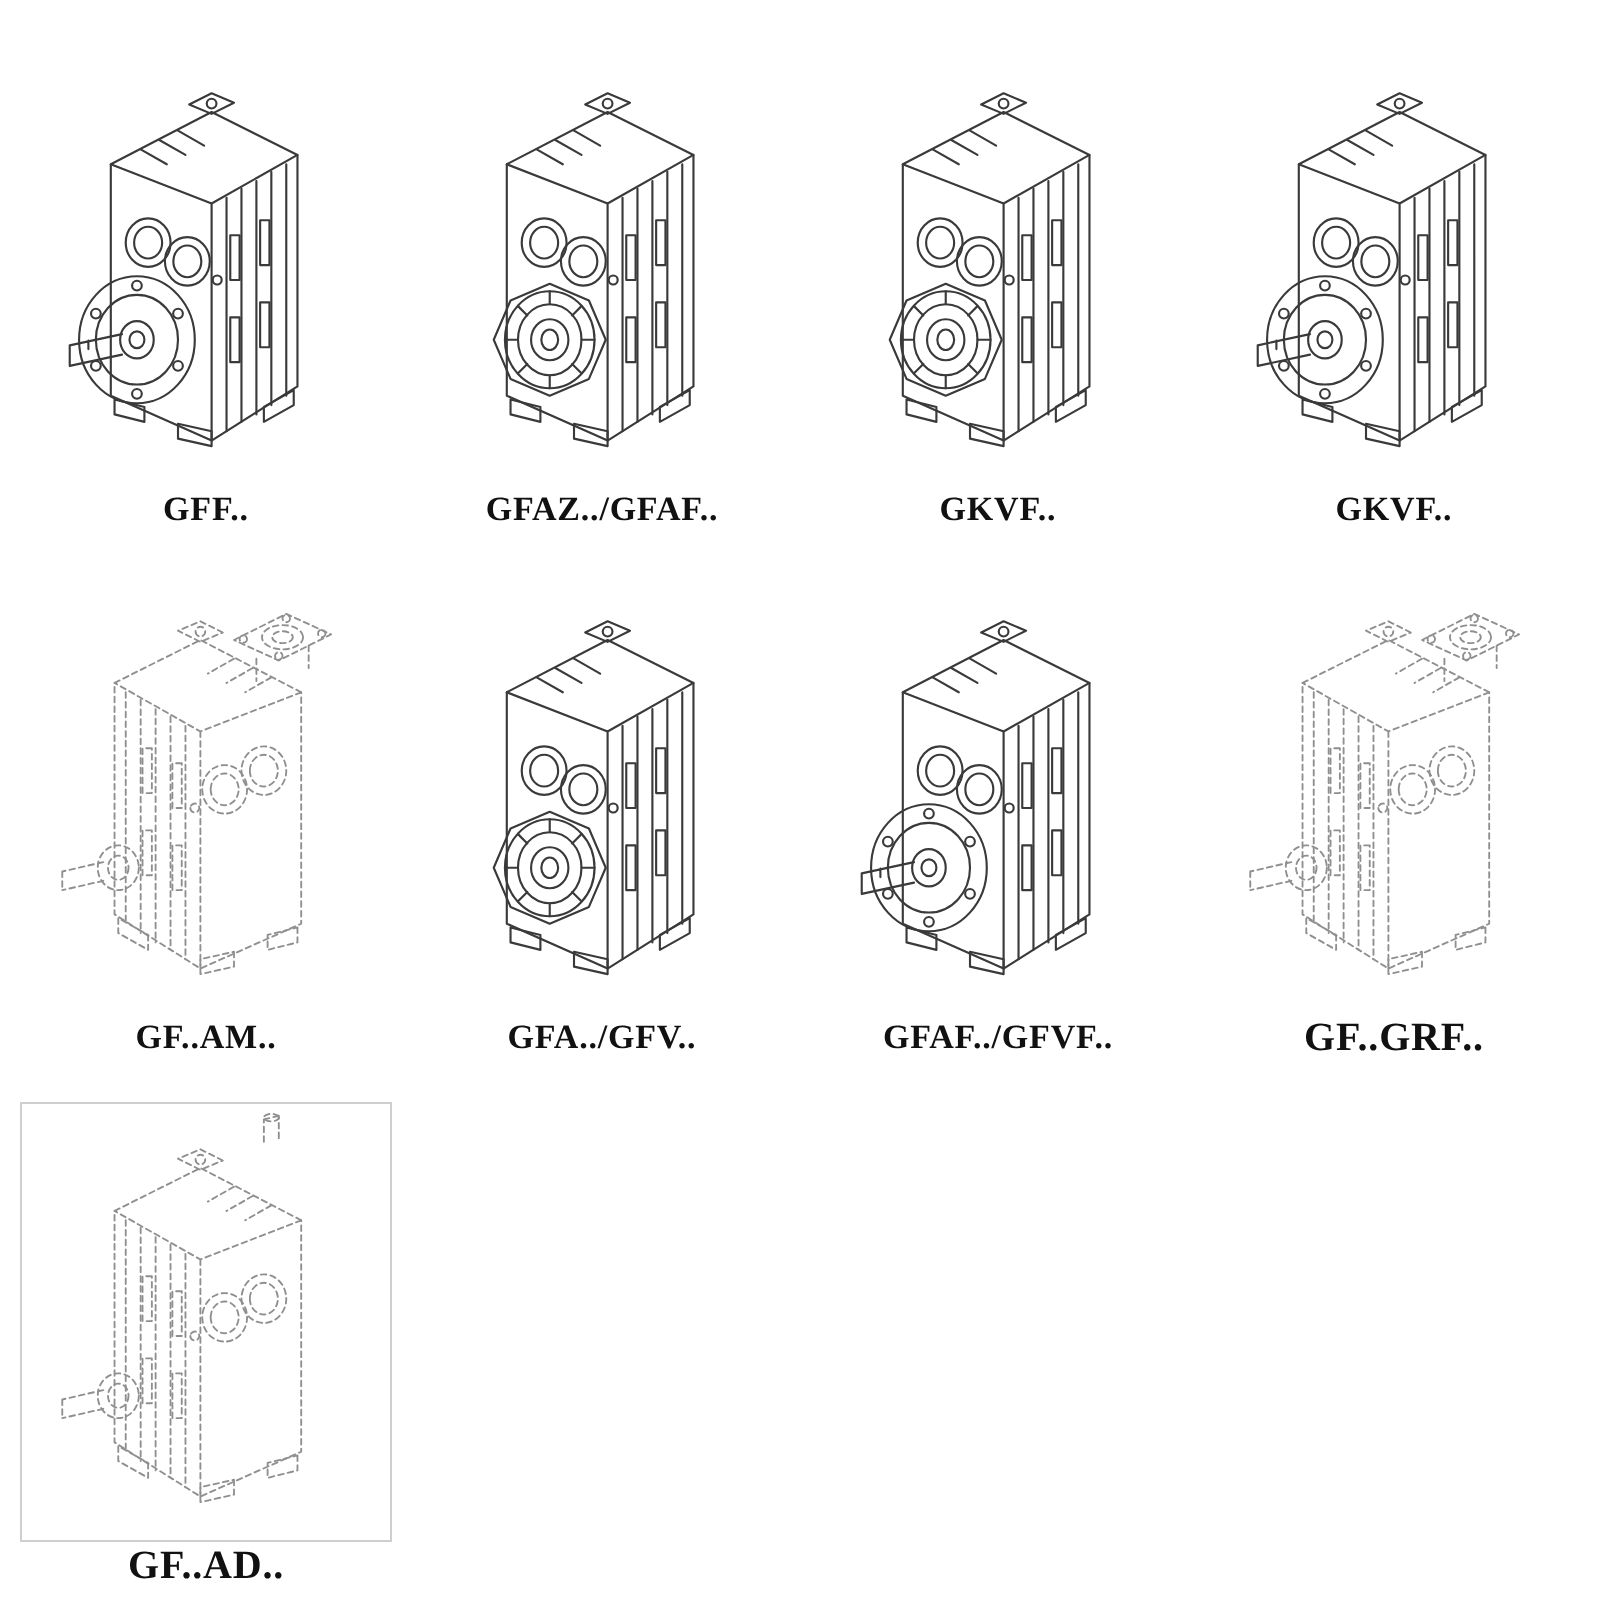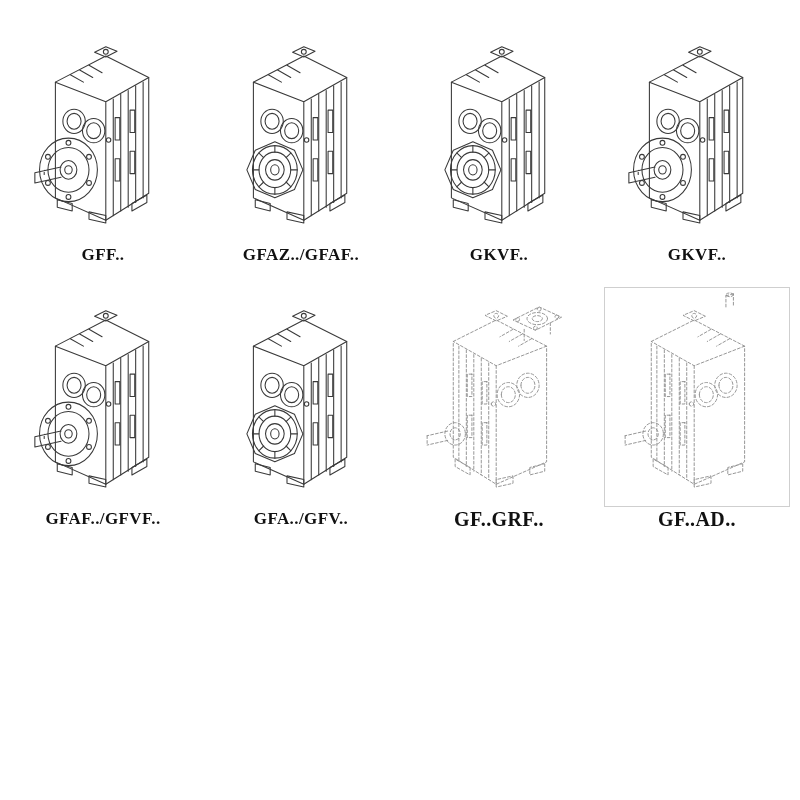--- a/index.html
+++ b/index.html
@@ -188,38 +188,46 @@
     <div class="art">
       <svg class="gbx" viewBox="0 0 170 225">
           <use href="#gb-flange"></use>
         </svg>
     </div>
     <figcaption class="label">GKVF..</figcaption>
   </figure>
 
 
 
-
+  <figure class="cell">
+    <div class="art">
+      <svg class="gbx phantom" viewBox="0 0 170 225">
+          <use href="#gb-phantom-adapter"></use>
+        </svg>
+    </div>
+    <figcaption class="label">GF..AM..</figcaption>
+  </figure>
+
+
+  <figure class="cell">
+    <div class="art">
+      <svg class="gbx" viewBox="0 0 170 225">
+          <use href="#gb-rings"></use>
+        </svg>
+    </div>
+    <figcaption class="label">GFA../GFV..</figcaption>
+  </figure>
 
   <figure class="cell">
     <div class="art">
       <svg class="gbx" viewBox="0 0 170 225">
           <use href="#gb-flange"></use>
         </svg>
     </div>
     <figcaption class="label">GFAF../GFVF..</figcaption>
-  </figure>
-
-  <figure class="cell">
-    <div class="art">
-      <svg class="gbx" viewBox="0 0 170 225">
-          <use href="#gb-rings"></use>
-        </svg>
-    </div>
-    <figcaption class="label">GFA../GFV..</figcaption>
   </figure>
 
   <figure class="cell">
     <div class="art">
       <svg class="gbx phantom" viewBox="0 0 170 225">
           <use href="#gb-phantom-adapter"></use>
         </svg>
     </div>
     <figcaption class="label lg">GF..GRF..</figcaption>
   </figure>

